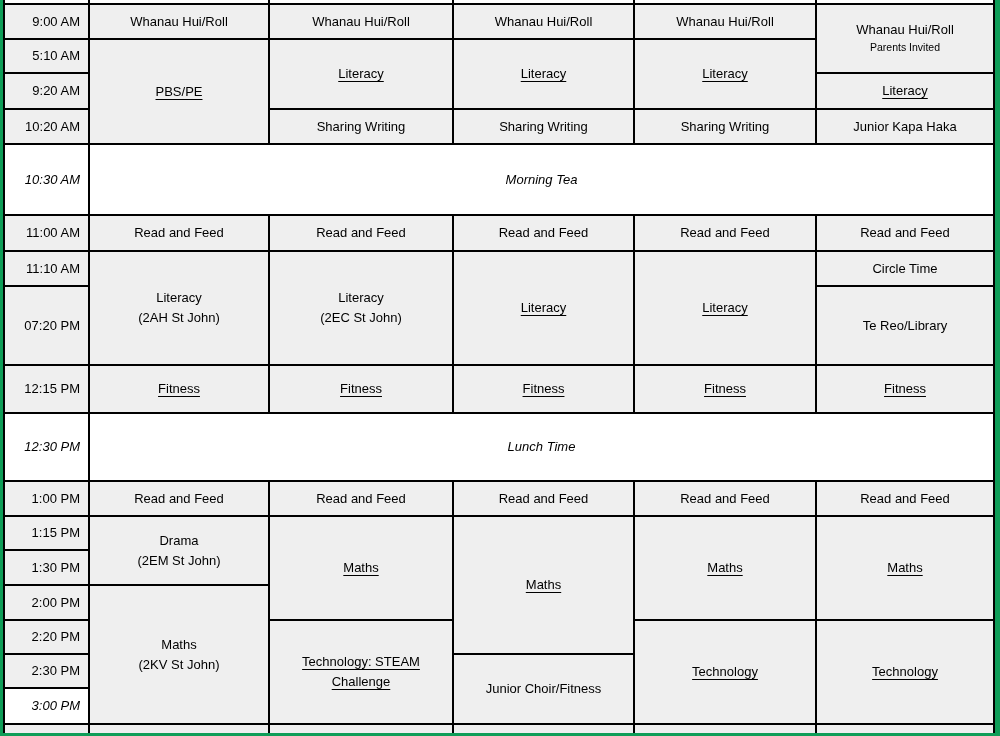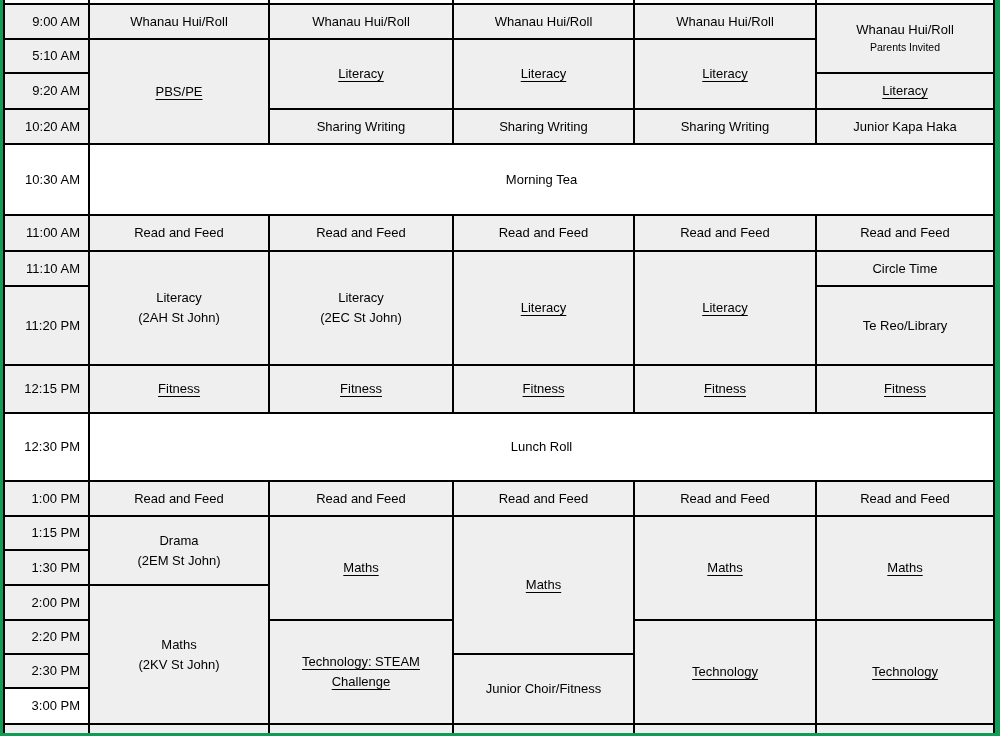--- a/index.html
+++ b/index.html
@@ -15,21 +15,21 @@
   }
   td {
     border:2px solid var(--border-color, #000);
     background: var(--cell-bg, #efefef);
     color: var(--text-color, #000);
     font-size:13px; line-height:20px;
     text-align:center; vertical-align:middle;
     padding:0 6px; overflow:hidden;
   }
   td.time { text-align:right; padding-right:8px; white-space:nowrap; }
-  td.hl { background: var(--highlight-bg, #fff); }
+  td.hl { background: var(--highlight-bg, #fff); font-style: italic; }
   tr.top-sliver td { border-top:none; background:var(--highlight-bg,#fff); padding:0; height:3px; }
   tr.bottom-sliver td { border-bottom:none; padding:0; height:8px; }
   .link { text-decoration:underline; text-underline-offset:3px; }
   .line { display:block; }
   .note { display:block; font-size:10.5px; line-height:14px; padding-bottom:4px; }
 </style>
 </head>
 <body>
 
 <table class="timetable">
@@ -108,36 +108,36 @@
     <td rowspan="2">
       <span class="line">Literacy</span>
       <span class="line">(2EC St John)</span>
     </td>
     <td rowspan="2" class="link">Literacy</td>
     <td rowspan="2" class="link">Literacy</td>
     <td>Circle Time</td>
   </tr>
 
   <tr style="height:79px">
-    <td class="time">11:20 PM</td>
+    <td class="time">07:20 PM</td>
     <td>Te Reo/Library</td>
   </tr>
 
   <tr style="height:48px">
     <td class="time">12:15 PM</td>
     <td class="link">Fitness</td>
     <td class="link">Fitness</td>
     <td class="link">Fitness</td>
     <td class="link">Fitness</td>
     <td class="link">Fitness</td>
   </tr>
 
   <tr style="height:68px">
     <td class="time hl">12:30 PM</td>
-    <td colspan="5" class="hl">Lunch Roll</td>
+    <td colspan="5" class="hl">Lunch Time</td>
   </tr>
 
   <tr style="height:35px">
     <td class="time">1:00 PM</td>
     <td>Read and Feed</td>
     <td>Read and Feed</td>
     <td>Read and Feed</td>
     <td>Read and Feed</td>
     <td>Read and Feed</td>
   </tr>

